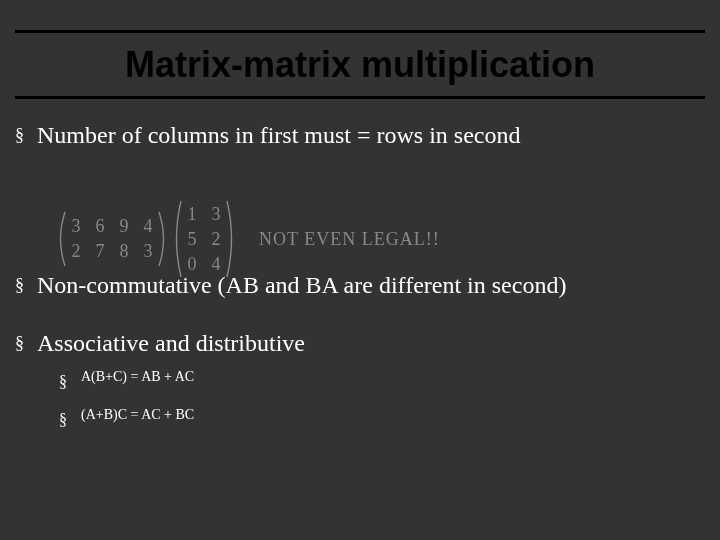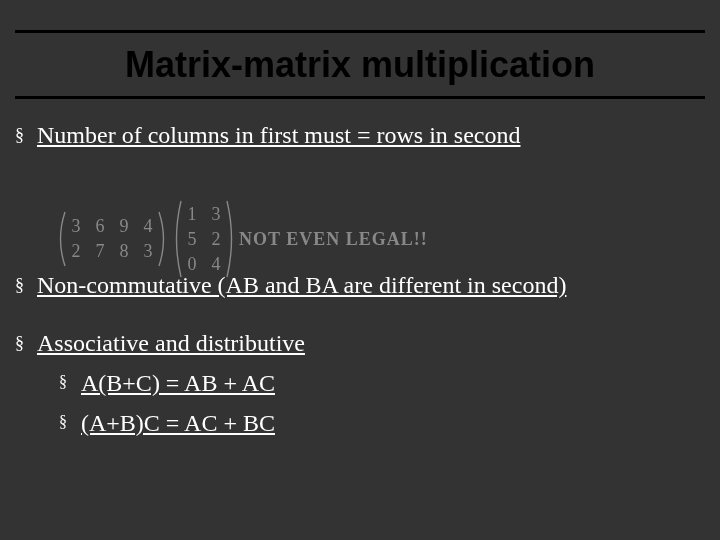--- a/index.html
+++ b/index.html
@@ -60,33 +60,32 @@
   }
   .bullet .mark {
     width: 22px;
     flex: 0 0 22px;
     font-size: 18px;
     line-height: 30px;
     color: #fff;
   }
   .bullet .text {
     flex: 1;
-    text-decoration: underline;
   }
   .sub {
     margin-left: 44px;
   }
   .sub .mark {
     width: 22px;
     flex: 0 0 22px;
     font-size: 16px;
     line-height: 28px;
   }
   .sub .text {
-    font-size: 24px;
+    font-size: 14px;
   }
   .gap-large { height: 110px; }
   .gap-med { height: 18px; }
 
   
   .figure {
     position: absolute;
     left: 55px;
     top: 200px;
     display: flex;
@@ -117,24 +116,24 @@
     align-content: center;
     padding: 4px 4px;
     font-size: 18px;
     color: #888;
     text-align: center;
   }
   .mgrid span { min-width: 10px; }
   .m2x4 .mgrid { grid-template-columns: repeat(4, auto); }
   .m3x2 .mgrid { grid-template-columns: repeat(2, auto); }
   .legend {
+    margin-left: 20px;
     font-size: 18px;
     letter-spacing: 1px;
     color: #888;
-    font-weight: bold;
   }
 
   .m2x4 { height: 56px; }
   .m2x4 .paren { height: 56px; }
   .m3x2 { height: 78px; }
   .m3x2 .paren { height: 78px; }
 </style>
 </head>
 <body>
 

